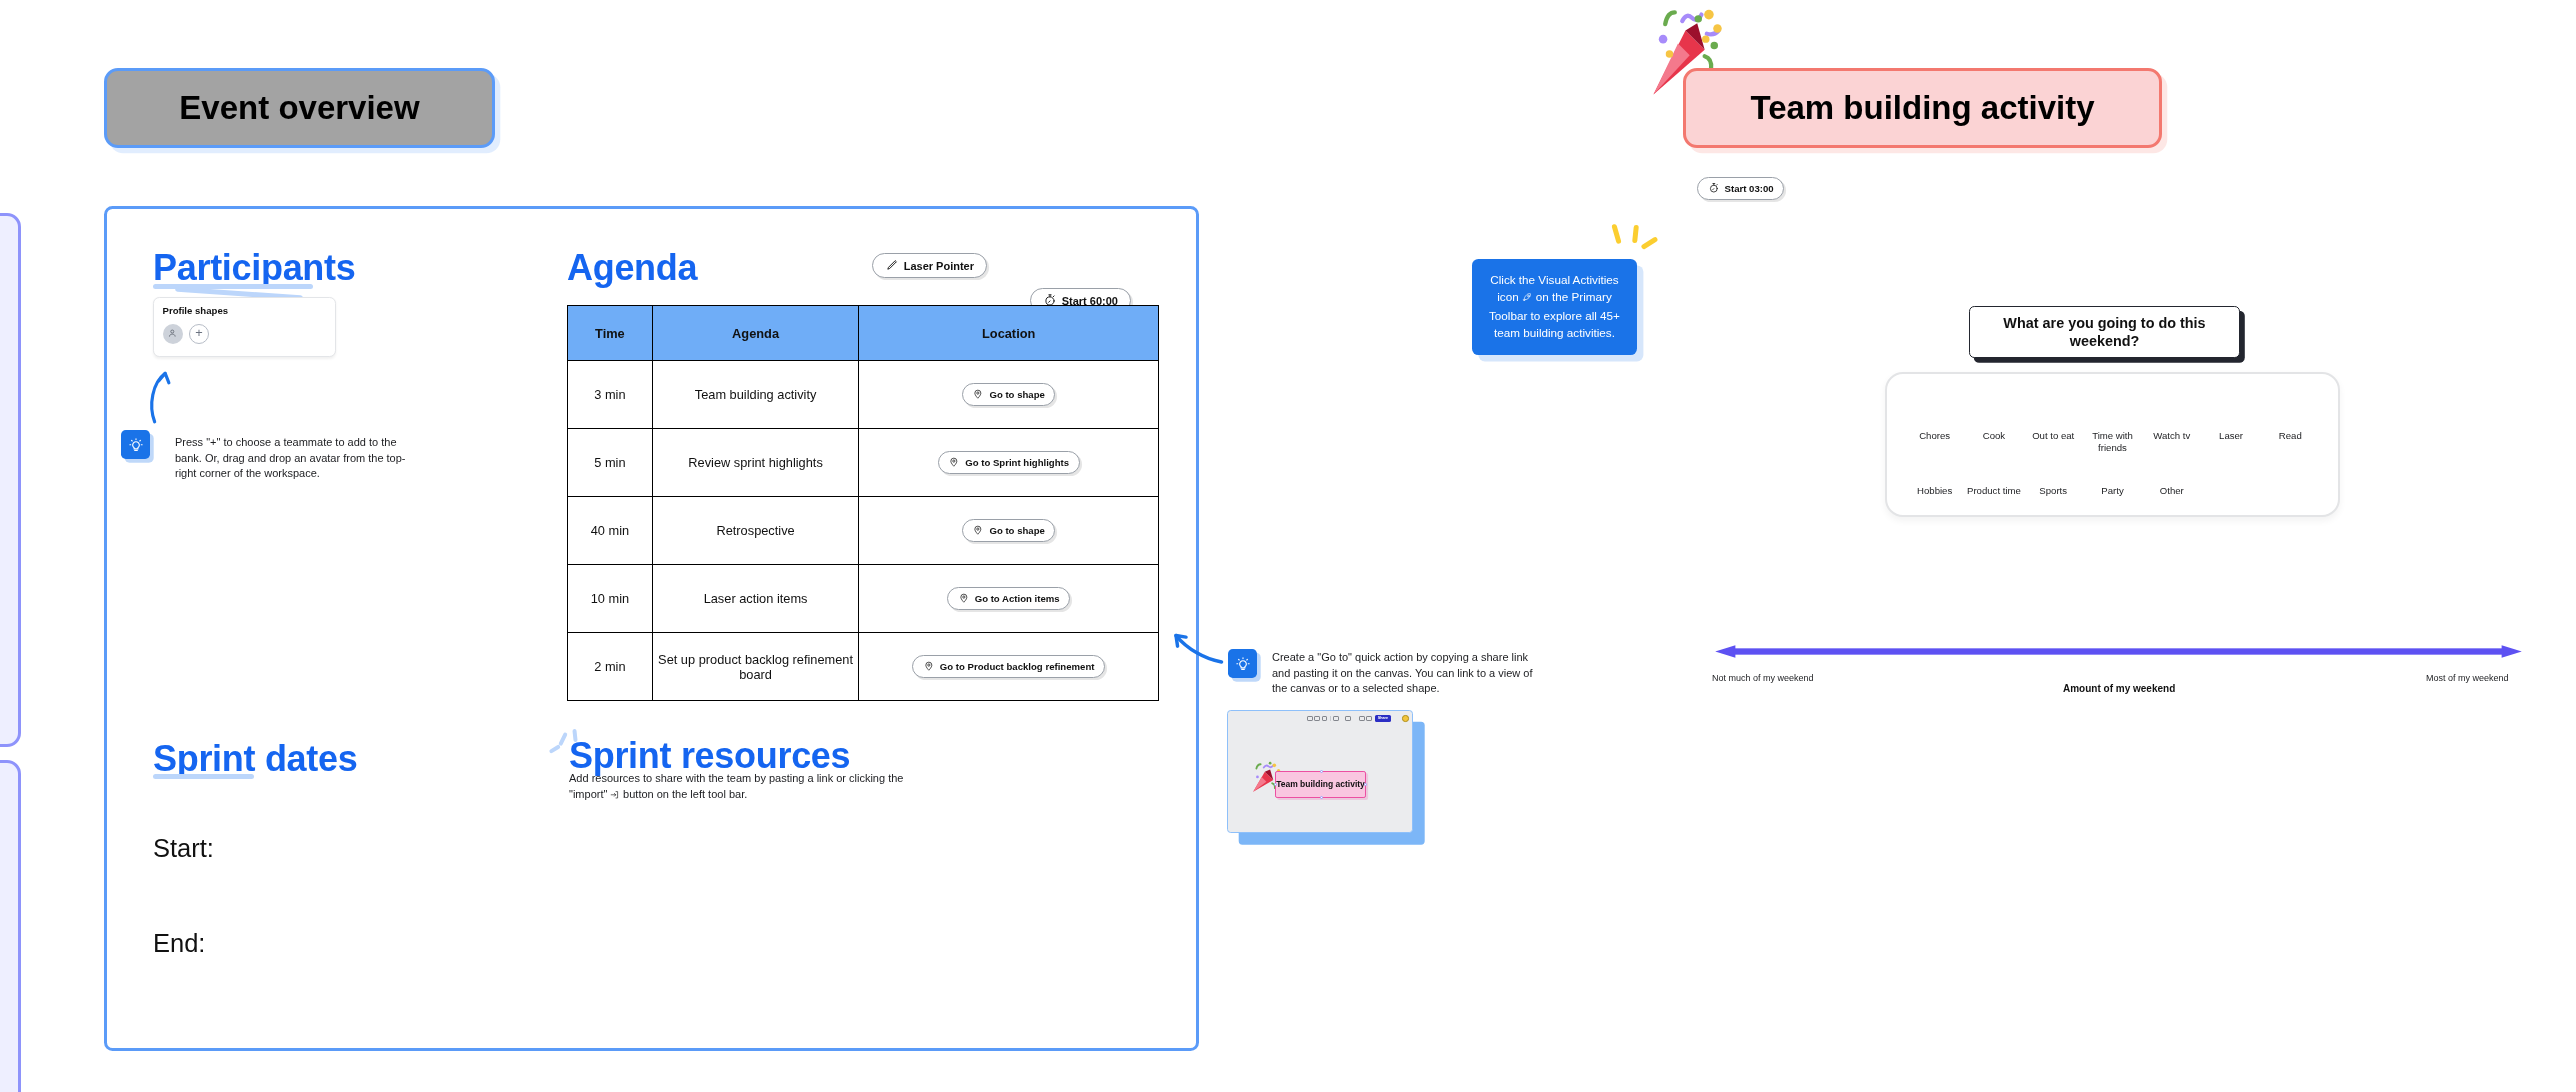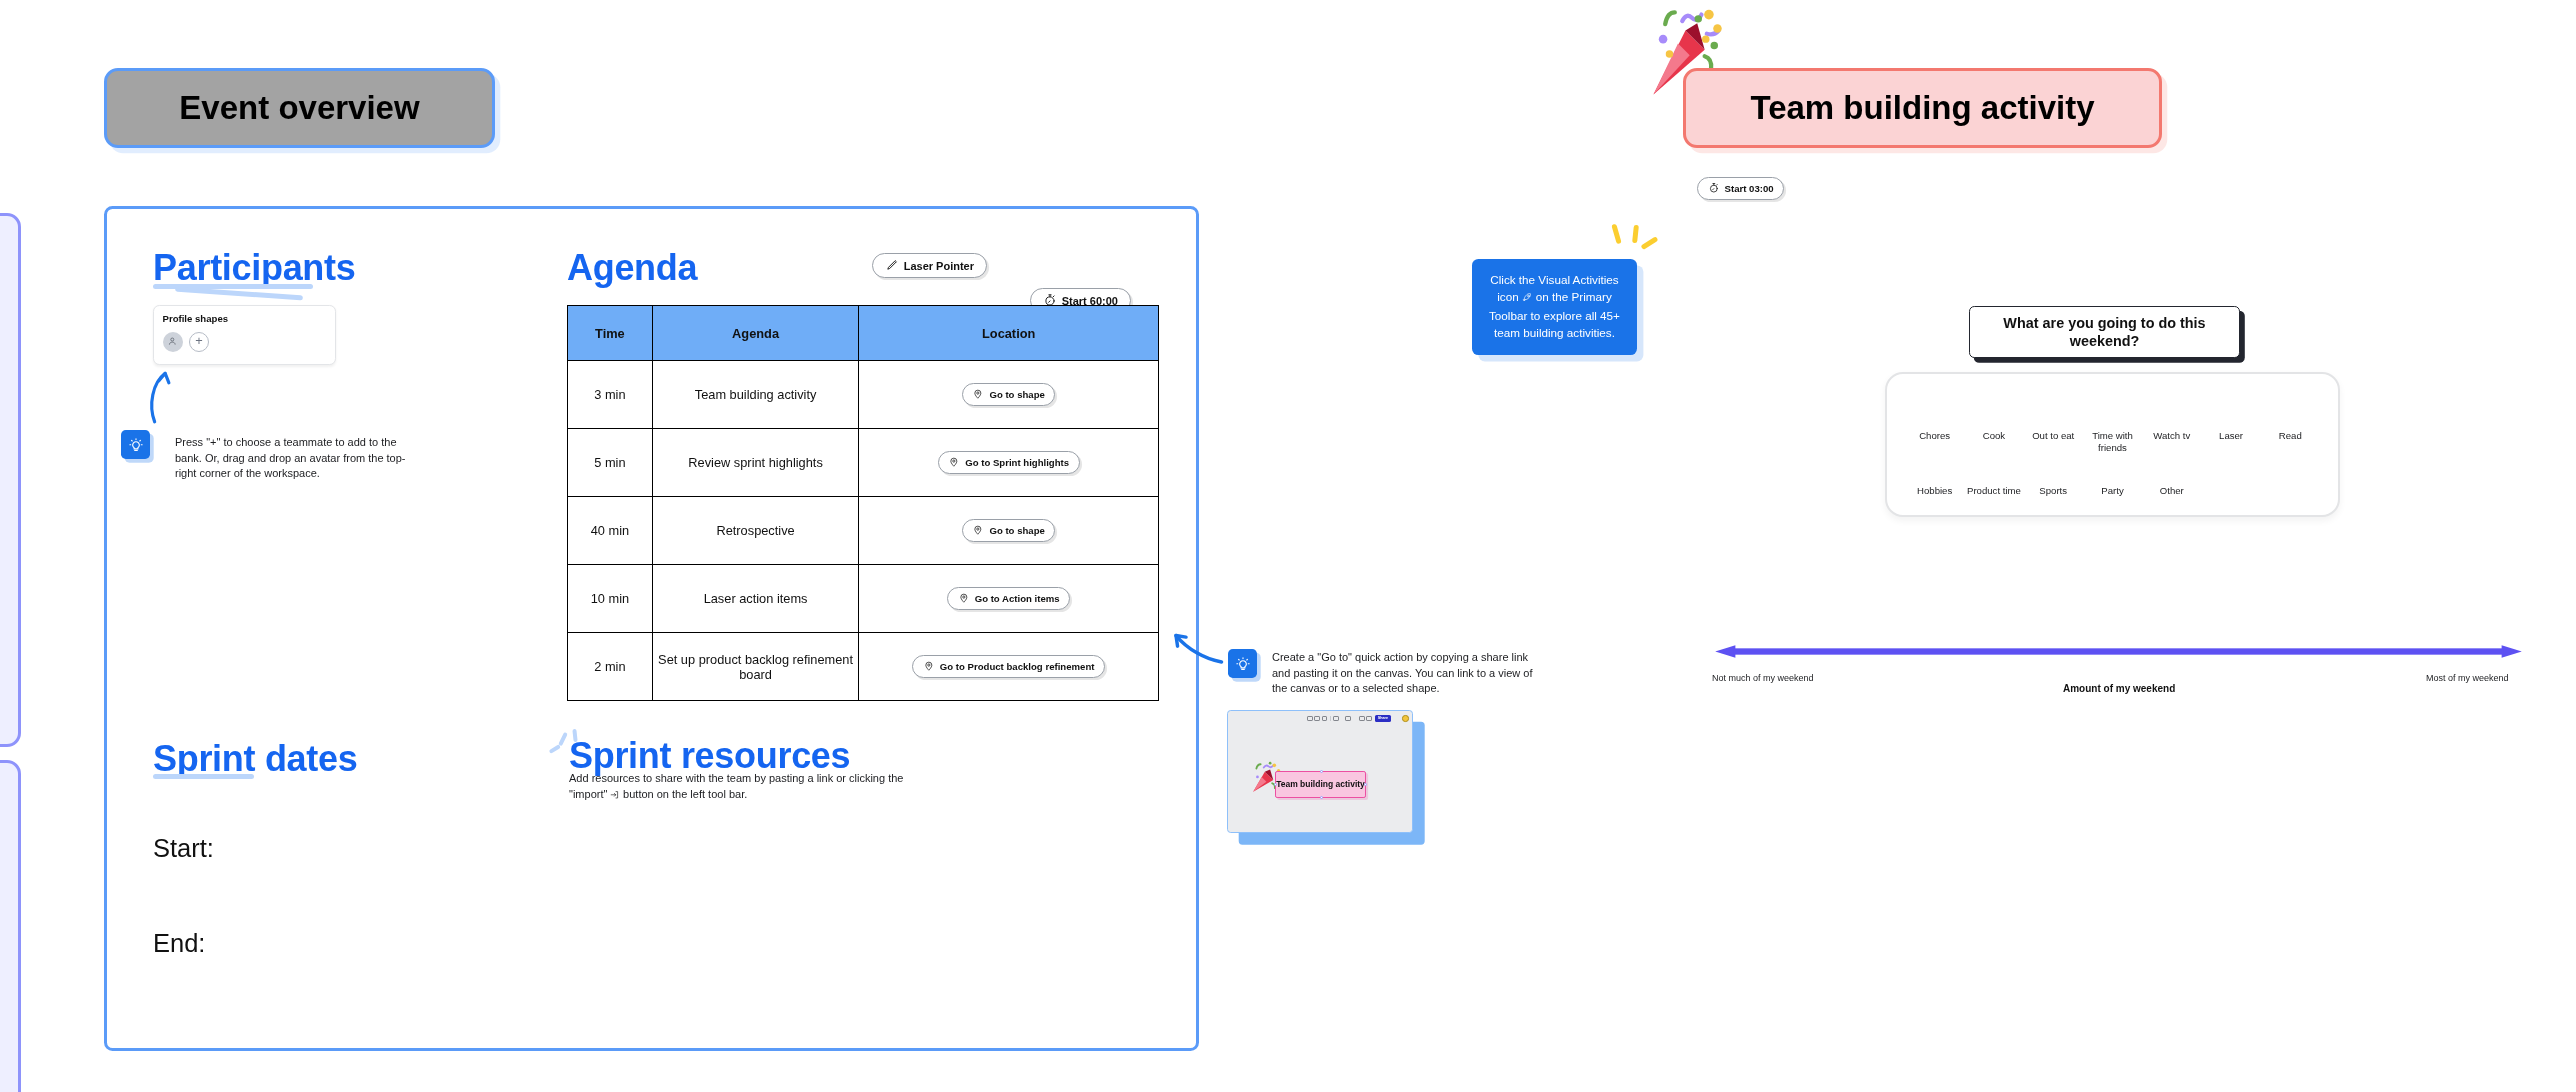--- a/index.html
+++ b/index.html
@@ -56,21 +56,21 @@
   .head-underline {
     position:absolute; height: 5.3px; background:#bcd6fb; border-radius:2.7px;
   }
   .head-swoosh {
     position:absolute; height: 5.3px; background:#bcd6fb; border-radius:2.7px;
     transform: rotate(4deg);
   }
 
   
   #profile-card {
-    left: 153px; top: 305px; width: 183px; height: 60px;
+    left: 153px; top: 297px; width: 183px; height: 60px;
     background:#fff; border:0.5px solid #e3e5e8; border-radius: 6.4px;
     box-shadow: 0 1.1px 2.7px rgba(0,0,0,.06);
     padding: 7.4px 8.5px;
   }
   #profile-card .label { font-size: 9.6px; font-weight: 700; color:#111; }
   #profile-card .avatars { display:flex; gap: 6.4px; margin-top: 7.4px; align-items:center; }
   .avatar-chip {
     width: 20px; height: 20px; border-radius: 50%;
     display:flex; align-items:center; justify-content:center;
   }

